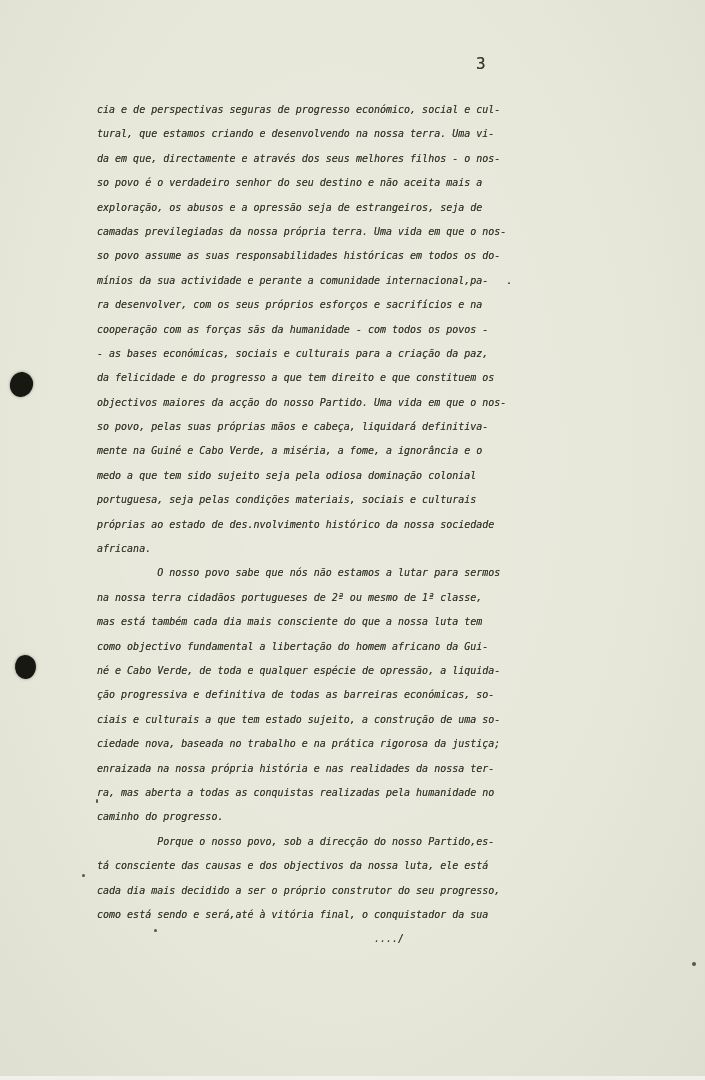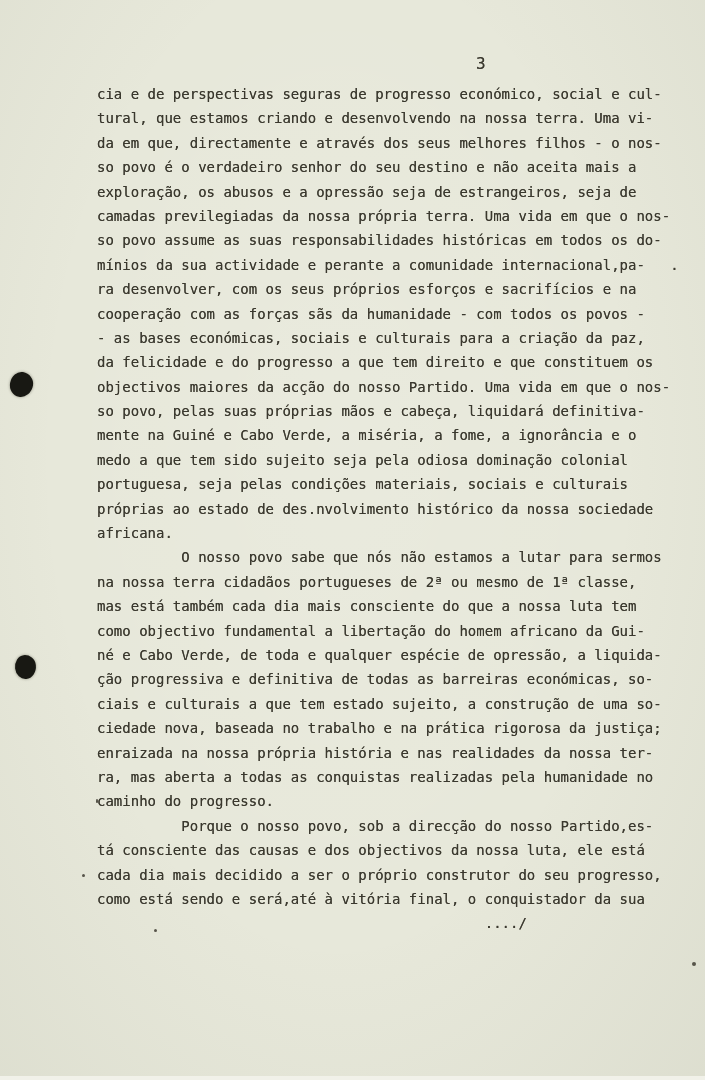--- a/index.html
+++ b/index.html
@@ -32,27 +32,28 @@
     position: absolute;
     left: 476px;
     top: 54px;
     font-size: 16px;
     color: var(--ink-color, #3a382e);
     text-shadow: 0 0 0.6px rgba(58,56,46,0.75);
   }
   .text-block {
     position: absolute;
     left: 97px;
-    top: 82px;
-    font-size: 14px;
+    top: 98px;
+    font-size: 10px;
     line-height: 24.4px;
     letter-spacing: 0;
     color: var(--ink-color, #3a382e);
     white-space: pre;
     text-shadow: 0 0 0.6px rgba(58,56,46,0.75);
+    font-style: italic;
   }
   .line { height: 24.4px; }
   .hole {
     position: absolute;
     background: var(--hole-color, #181813);
     border-radius: 47% 53% 52% 48% / 52% 46% 54% 48%;
     box-shadow: 0 0 2px 1px rgba(70,72,55,0.25);
   }
   .hole-1 { left: 10px; top: 372px; width: 23px; height: 25px; transform: rotate(10deg); }
   .hole-2 { left: 15px; top: 655px; width: 21px; height: 24px; transform: rotate(-6deg); }

